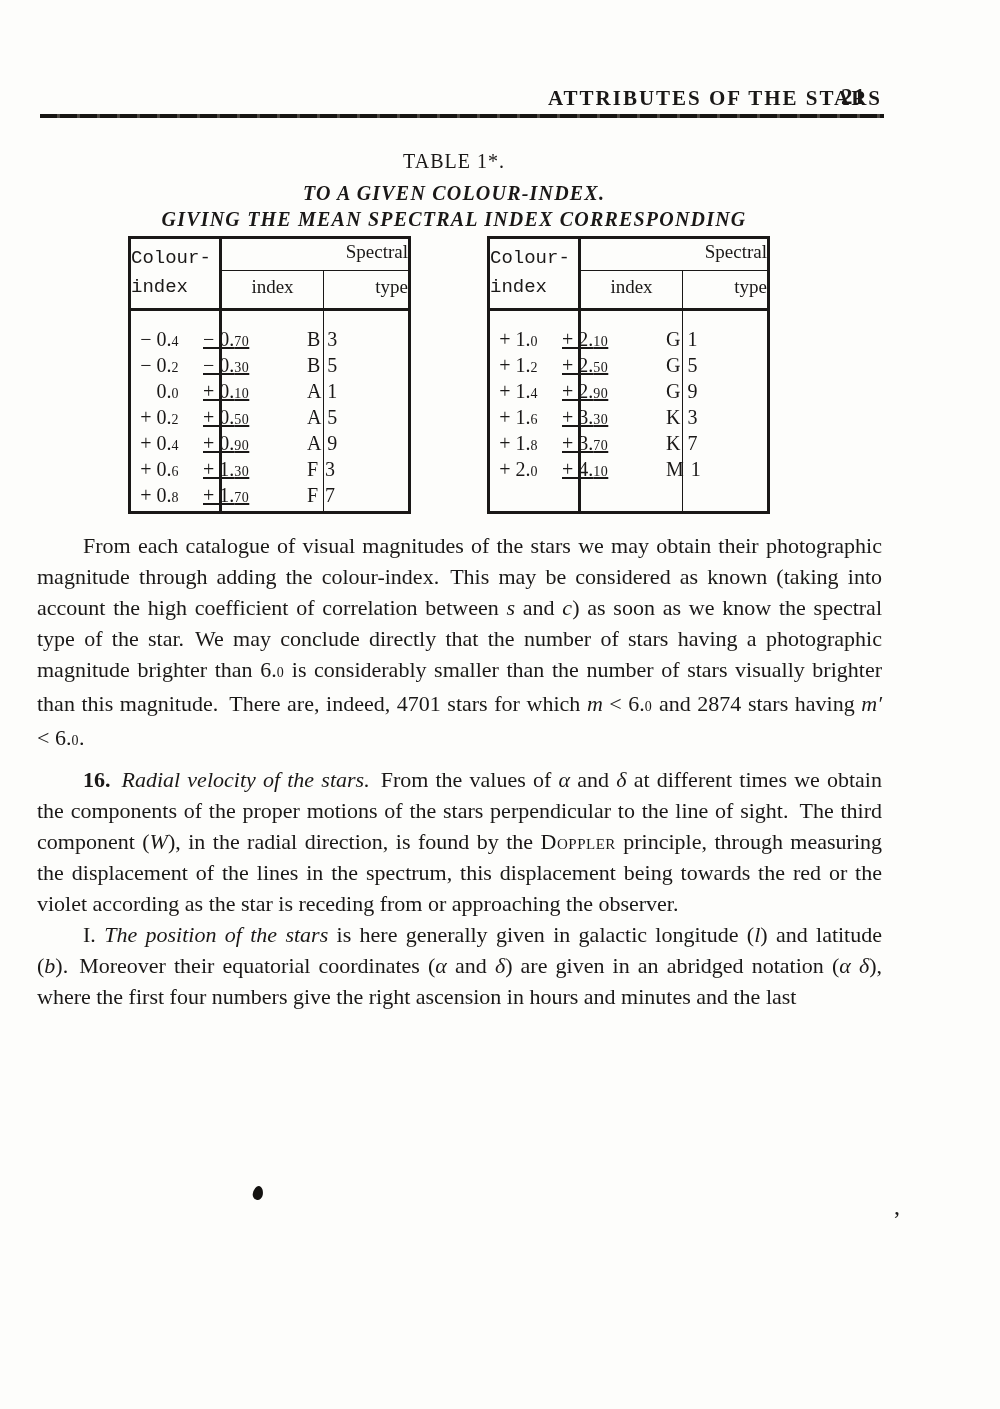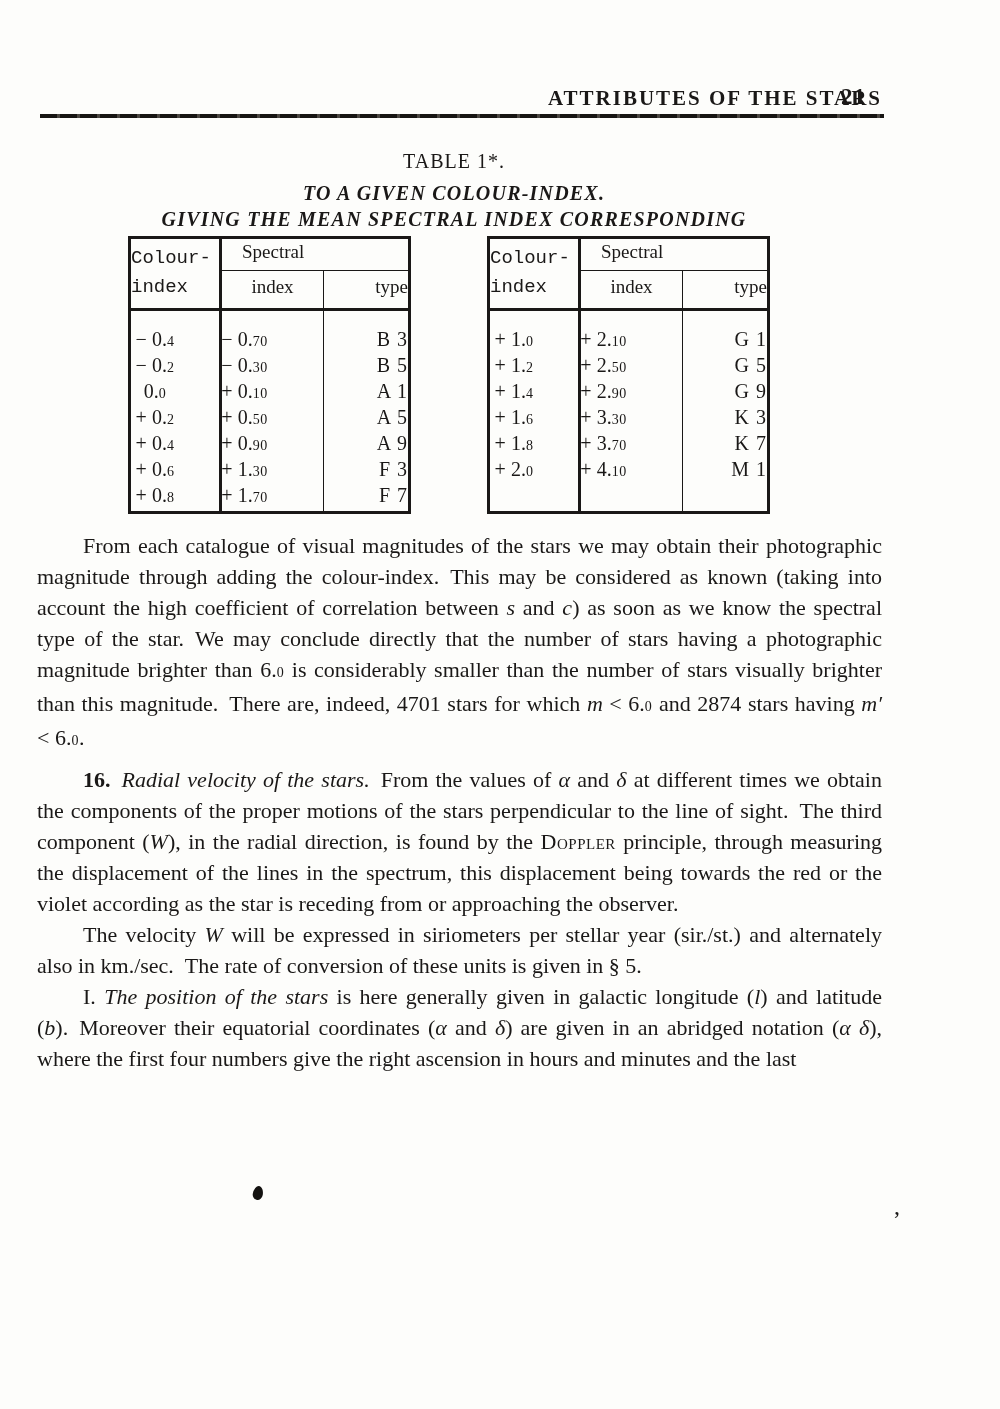--- a/index.html
+++ b/index.html
@@ -18,28 +18,28 @@
   .caption-title{font-size:20px;letter-spacing:1px;margin-bottom:7px;}
   .caption-sub{font-style:italic;font-weight:bold;font-size:20px;letter-spacing:1.2px;line-height:26px;}
   
   .tables{position:absolute;top:236px;left:128px;display:flex;gap:76px;}
   .tbox{position:relative;width:283px;height:278px;border:3px solid #1a1817;box-sizing:border-box;}
   .vline-thick{position:absolute;left:88px;top:0;bottom:0;width:3px;background:#1a1817;}
   .vline-thin{position:absolute;left:192px;top:31px;bottom:0;width:1px;background:#1a1817;}
   .spec-rule{position:absolute;left:91px;right:0;top:31px;height:1px;background:#1a1817;}
   .head-heavy{position:absolute;left:0;right:0;top:69px;height:3px;background:#1a1817;}
   .ci-label{position:absolute;left:0;width:72px;top:5px;text-align:left;font-size:19px;line-height:29px;font-family:Liberation Mono, monospace;}
-  .spec-label{position:absolute;left:91px;right:16px;top:2px;text-align:left;font-size:19px;padding-left:20px;}
+  .spec-label{position:absolute;left:91px;right:0;top:2px;text-align:right;font-size:19px;padding-left:20px;}
   .sub-index{position:absolute;left:91px;width:101px;top:37px;text-align:center;font-size:19px;}
   .sub-type{position:absolute;left:193px;right:0;top:37px;text-align:right;font-size:19px;}
   .rows{position:absolute;left:0;right:0;top:72px;padding-top:15px;}
   .trow{display:flex;height:26px;align-items:center;font-size:20px;}
-  .cell-ci{width:72px;text-align:center;padding-right:24px;box-sizing:border-box;}
-  .cell-si{width:104px;text-align:center;padding-right:21px;box-sizing:border-box;}
-  .cell-type{flex:1;text-align:right;letter-spacing:1px;}
+  .cell-ci{width:72px;text-align:right;padding-right:24px;box-sizing:border-box;}
+  .cell-si{width:104px;text-align:left;padding-right:21px;box-sizing:border-box;text-decoration:underline;}
+  .cell-type{flex:1;text-align:left;letter-spacing:1px;}
   .dec{font-size:14px;letter-spacing:0.5px;}
   
   .body{position:absolute;left:37px;top:530px;width:845px;font-size:22px;line-height:31px;
     text-align:justify;}
   .body p{margin:0;text-indent:46px;}
   .body p.sp{margin-top:8px;}
   .it{font-style:italic;}
   .bd{font-weight:bold;}
   .sc{font-variant:small-caps;letter-spacing:0.5px;}
   
@@ -157,19 +157,18 @@
             <div class="cell-si">+ 4.<span class="dec">10</span></div>
             <div class="cell-type">M 1</div>
           </div>
         </div>
     </div>
   </div>
 
   <div class="body">
       <p>From each catalogue of visual magnitudes of the stars we may obtain their photographic magnitude through adding the colour-index. This may be considered as known (taking into account the high coefficient of correlation between <span class="it">s</span> and <span class="it">c</span>) as soon as we know the spectral type of the star. We may conclude directly that the number of stars having a photographic magnitude brighter than 6.<span class="dec">0</span> is considerably smaller than the number of stars visually brighter than this magnitude. There are, indeed, 4701 stars for which <span class="it">m</span> &lt; 6.<span class="dec">0</span> and 2874 stars having <span class="it">m′</span> &lt; 6.<span class="dec">0</span>.</p>
       <p class="sp"><span class="bd">16.</span> <span class="it">Radial velocity of the stars.</span> From the values of <span class="it">α</span> and <span class="it">δ</span> at different times we obtain the components of the proper motions of the stars perpendicular to the line of sight. The third component (<span class="it">W</span>), in the radial direction, is found by the <span class="sc">Doppler</span> principle, through measuring the displacement of the lines in the spectrum, this displacement being towards the red or the violet according as the star is receding from or approaching the observer.</p>
-      <p>The velocity <span class="it">W</span> will be expressed in siriometers per stellar year (sir./st.) and alternately also in km./sec. The rate of conversion of these units is given in § 5.</p>
       <p>I. <span class="it">The position of the stars</span> is here generally given in galactic longitude (<span class="it">l</span>) and latitude (<span class="it">b</span>). Moreover their equatorial coordinates (<span class="it">α</span> and <span class="it">δ</span>) are given in an abridged notation (<span class="it">α δ</span>), where the first four numbers give the right ascension in hours and minutes and the last</p>
     </div>
 
   <div class="ink-blot"></div>
   <div class="stray-comma">,</div>
 </div>
 
 </body></html>

